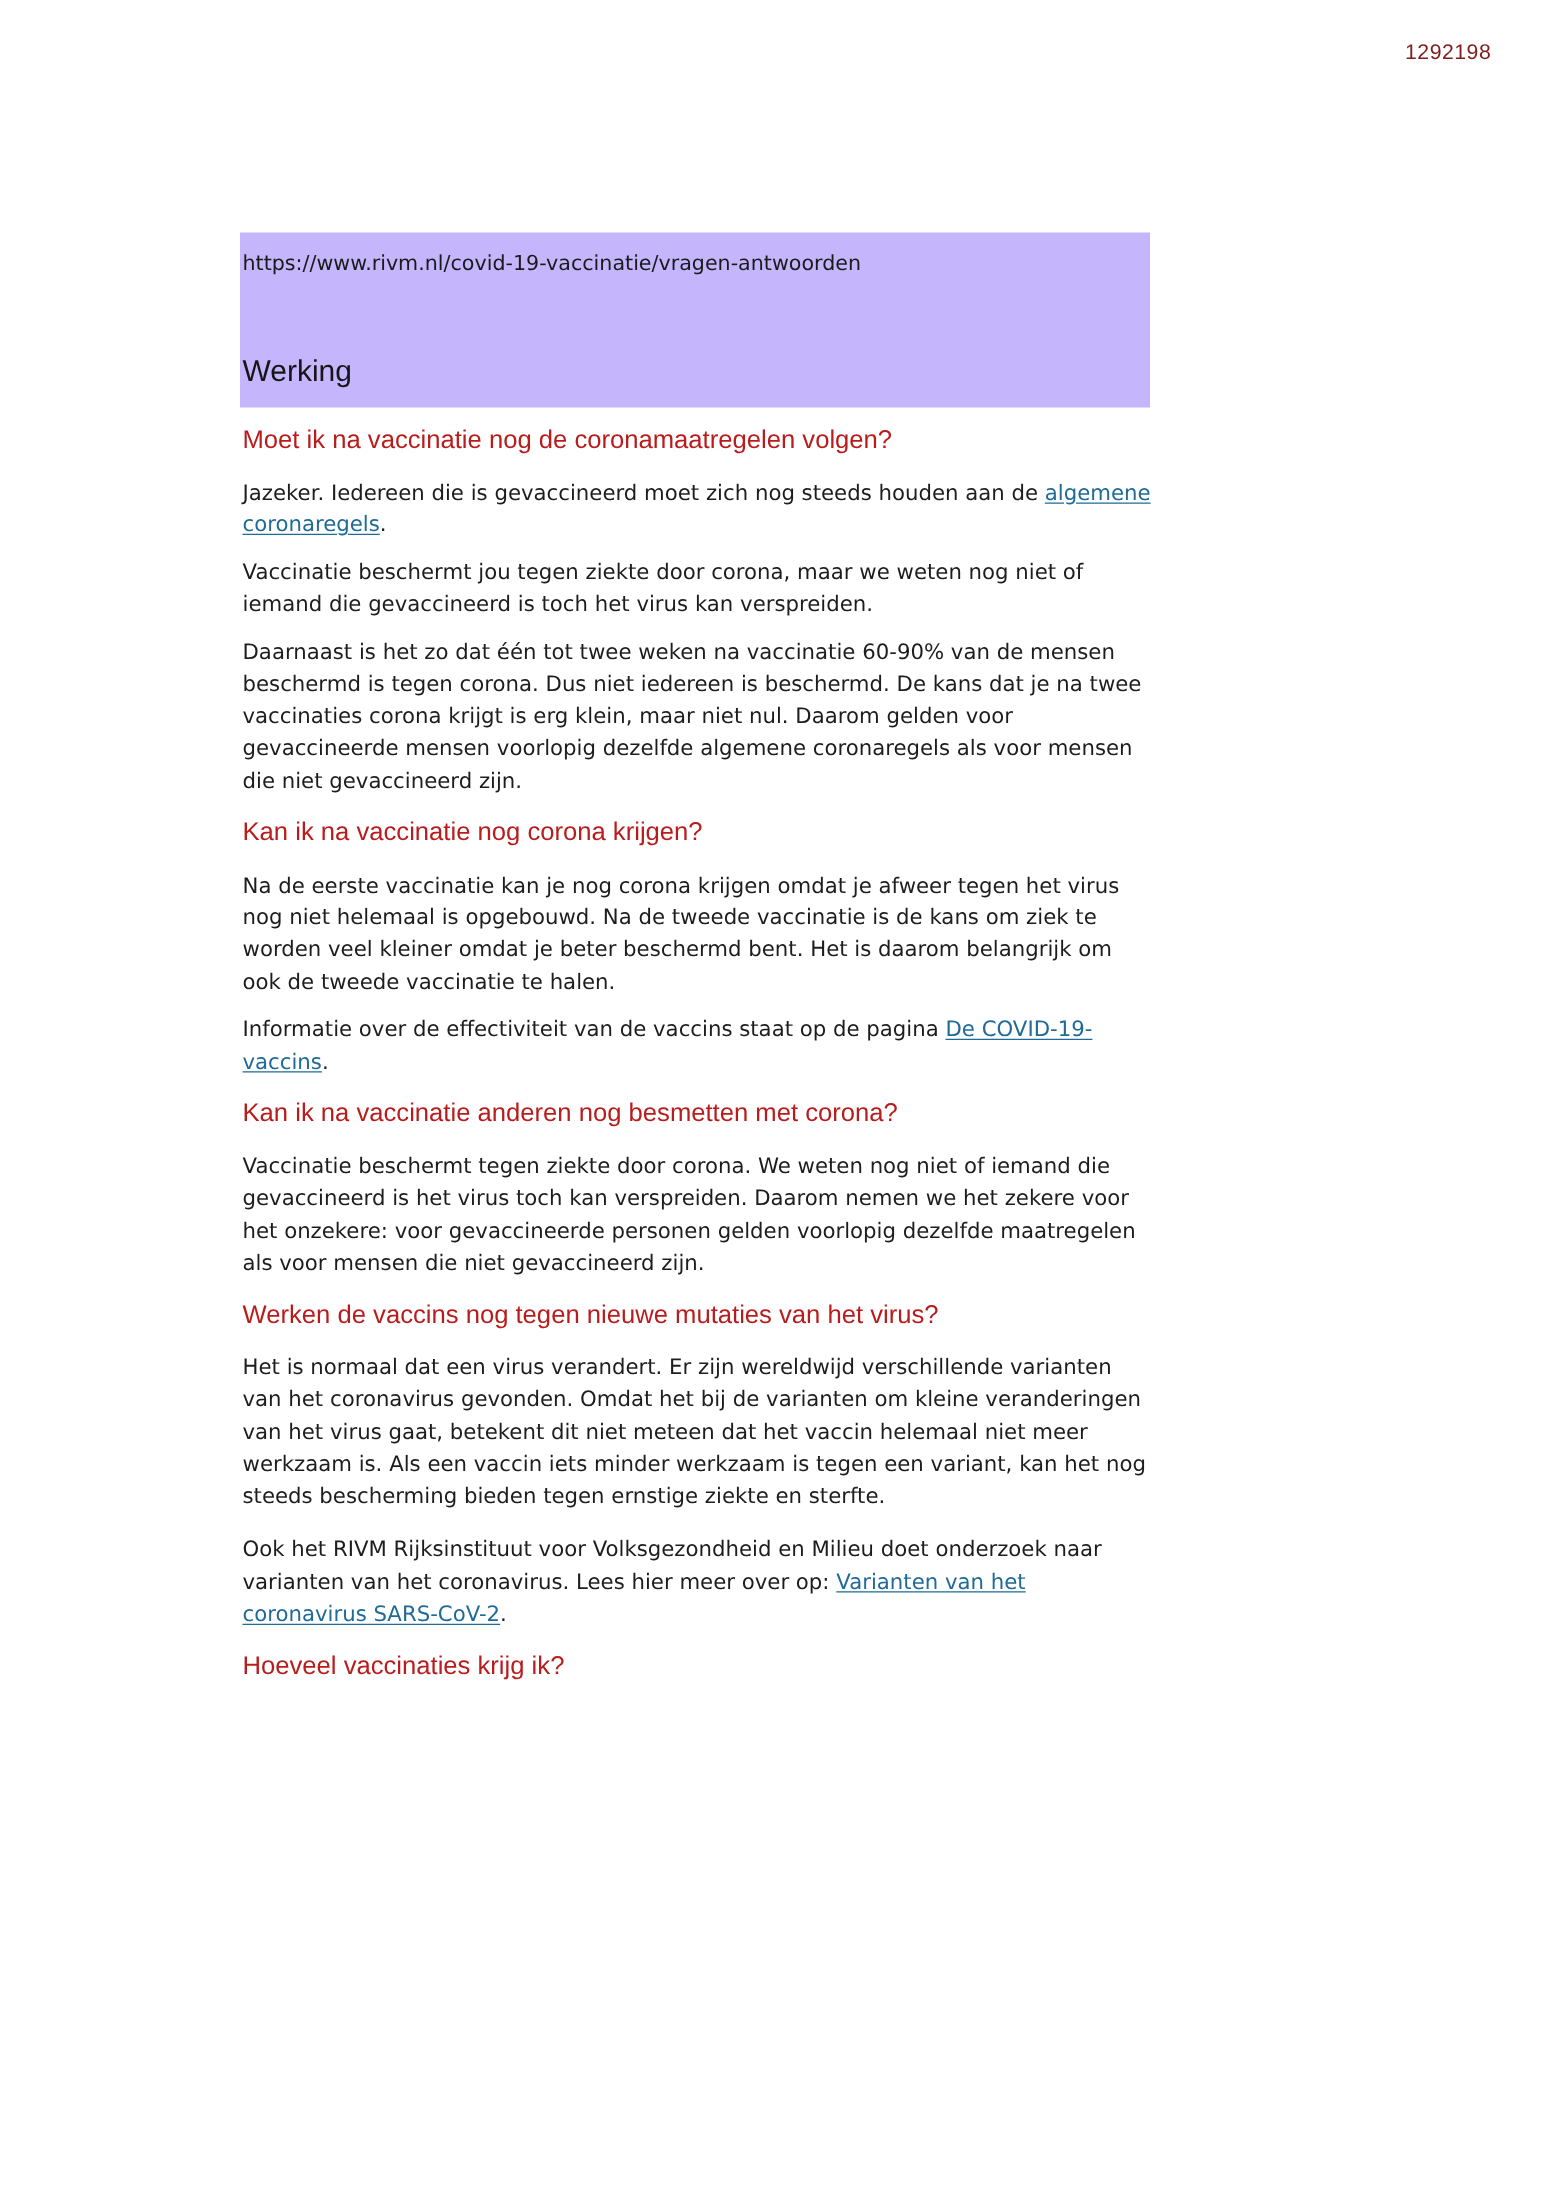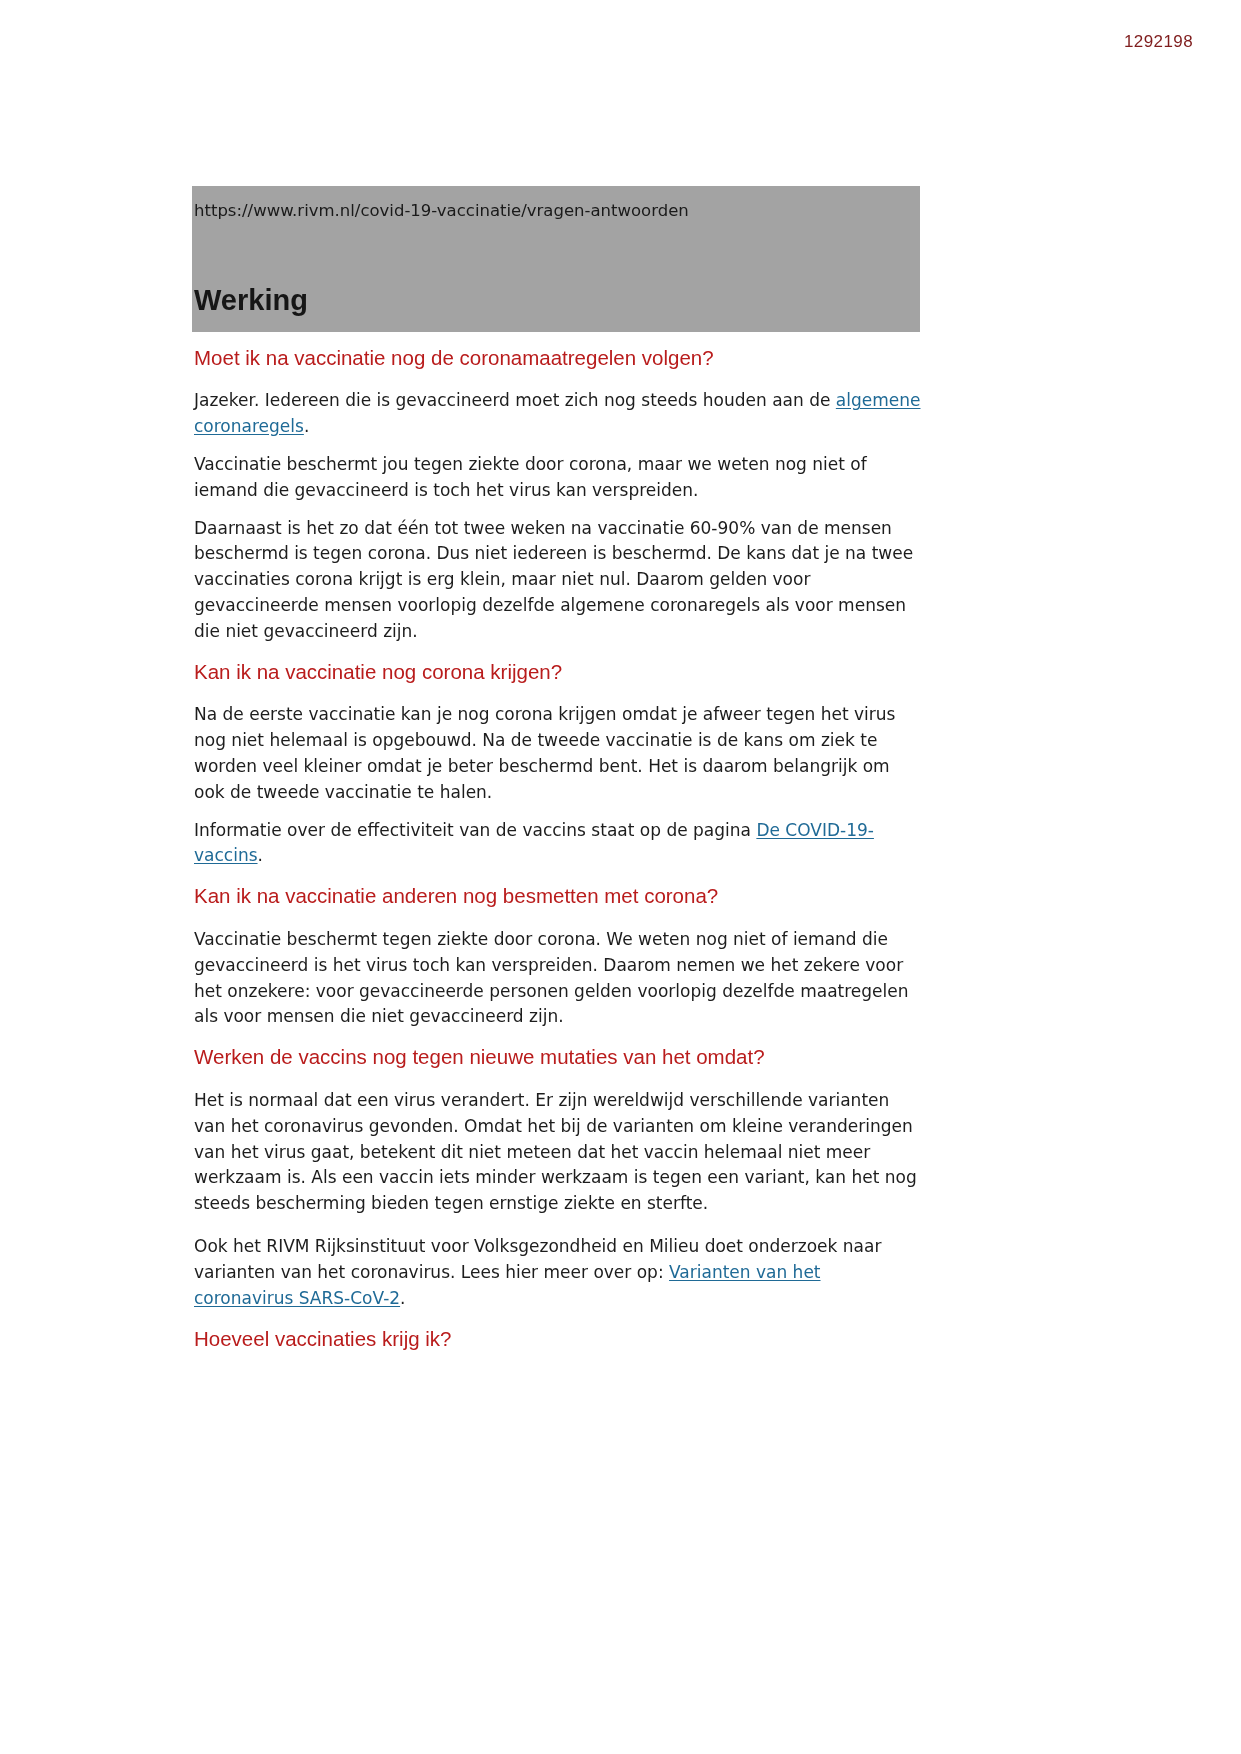--- a/index.html
+++ b/index.html
@@ -36,37 +36,37 @@
   
   .content {
     position: absolute;
     left: 192px;
     top: 186px;
     width: 730px;
   }
 
   
   .highlight-band {
-    background: #a3a3a3;
+    background: #c4b5fd;
     padding: 14px 0 6px 0;
     width: 728px;
     box-sizing: border-box;
   }
   .source-url {
     font-size: 16.5px;
     line-height: 1.35;
     color: #1a1a1a;
     padding: 0 4px 0 2px;
   }
   .band-spacer {
     height: 62px;
   }
   .section-title {
-    font-size: 29px;
-    font-weight: 700;
+    font-size: 24px;
+    font-weight: 400;
     line-height: 1.15;
     color: #161616;
     padding: 0 4px 8px 2px;
     font-family: "Liberation Sans", sans-serif;
   }
 
   
   .question {
     font-size: 20.5px;
     font-weight: 400;
@@ -118,20 +118,20 @@
     <div class="para tight">Vaccinatie beschermt jou tegen ziekte door corona, maar we weten nog niet of iemand die gevaccineerd is toch het virus kan verspreiden.</div>
     <div class="para tight">Daarnaast is het zo dat één tot twee weken na vaccinatie 60-90% van de mensen beschermd is tegen corona. Dus niet iedereen is beschermd. De kans dat je na twee vaccinaties corona krijgt is erg klein, maar niet nul. Daarom gelden voor gevaccineerde mensen voorlopig dezelfde algemene coronaregels als voor mensen die niet gevaccineerd zijn.</div>
 
     <div class="question">Kan ik na vaccinatie nog corona krijgen?</div>
     <div class="para">Na de eerste vaccinatie kan je nog corona krijgen omdat je afweer tegen het virus nog niet helemaal is opgebouwd. Na de tweede vaccinatie is de kans om ziek te worden veel kleiner omdat je beter beschermd bent. Het is daarom belangrijk om ook de tweede vaccinatie te halen.</div>
     <div class="para tight"><span>Informatie over de effectiviteit van de vaccins staat op de pagina </span><a class="doc-link" href="#">De COVID-19-vaccins</a><span>.</span></div>
 
     <div class="question">Kan ik na vaccinatie anderen nog besmetten met corona?</div>
     <div class="para">Vaccinatie beschermt tegen ziekte door corona. We weten nog niet of iemand die gevaccineerd is het virus toch kan verspreiden. Daarom nemen we het zekere voor het onzekere: voor gevaccineerde personen gelden voorlopig dezelfde maatregelen als voor mensen die niet gevaccineerd zijn.</div>
 
-    <div class="question">Werken de vaccins nog tegen nieuwe mutaties van het omdat?</div>
+    <div class="question">Werken de vaccins nog tegen nieuwe mutaties van het virus?</div>
     <div class="para">Het is normaal dat een virus verandert. Er zijn wereldwijd verschillende varianten van het coronavirus gevonden. Omdat het bij de varianten om kleine veranderingen van het virus gaat, betekent dit niet meteen dat het vaccin helemaal niet meer werkzaam is. Als een vaccin iets minder werkzaam is tegen een variant, kan het nog steeds bescherming bieden tegen ernstige ziekte en sterfte.</div>
     <div class="para"><span>Ook het RIVM Rijksinstituut voor Volksgezondheid en Milieu  doet onderzoek naar varianten van het coronavirus. Lees hier meer over op: </span><a class="doc-link" href="#">Varianten van het coronavirus SARS-CoV-2</a><span>.</span></div>
 
     <div class="question">Hoeveel vaccinaties krijg ik?</div>
 
   </div>
 </div>
 
 </body></html>

